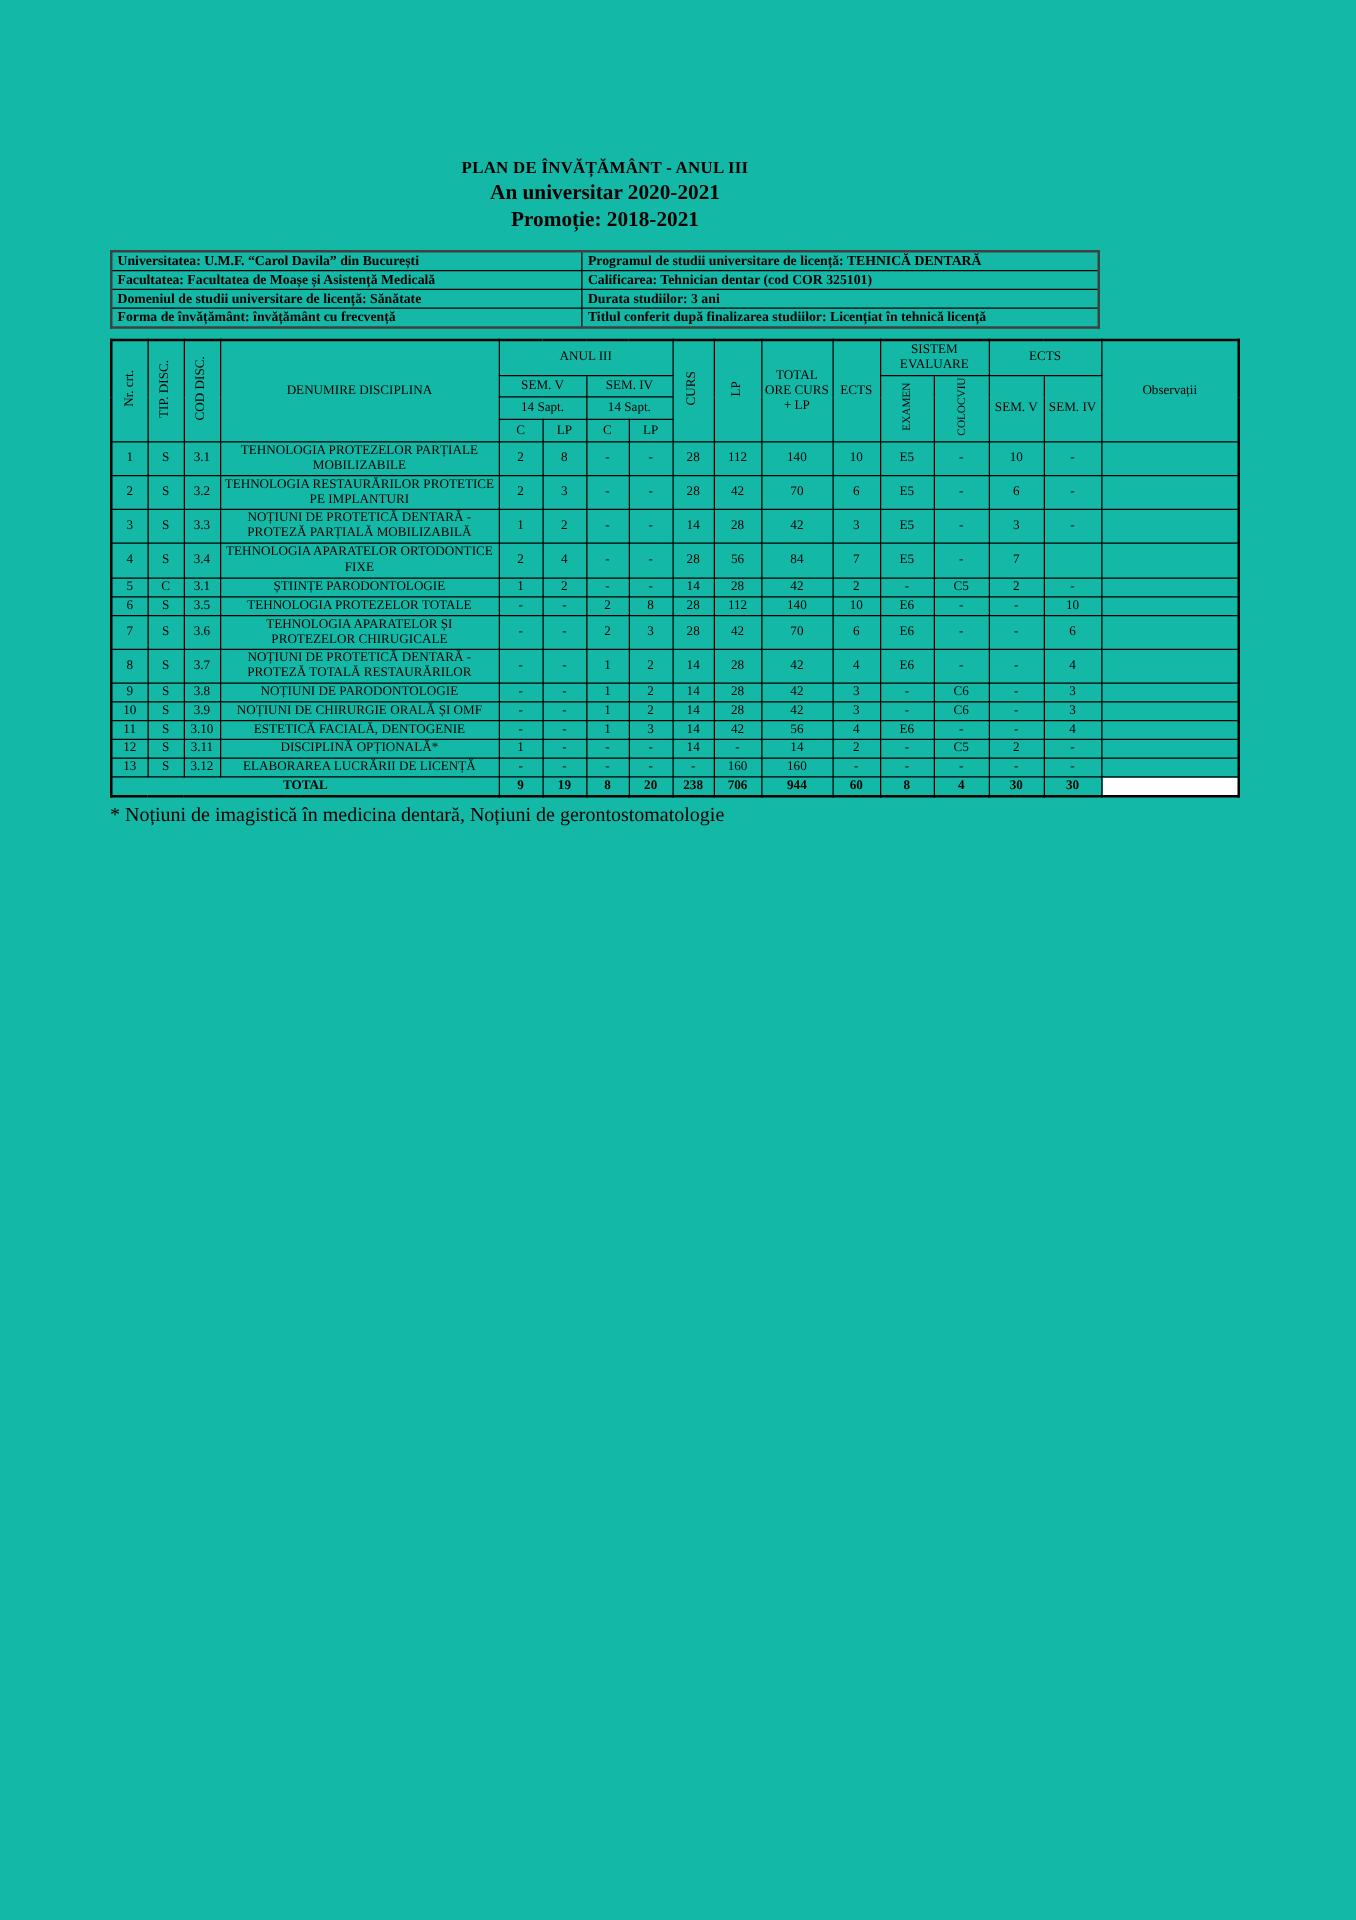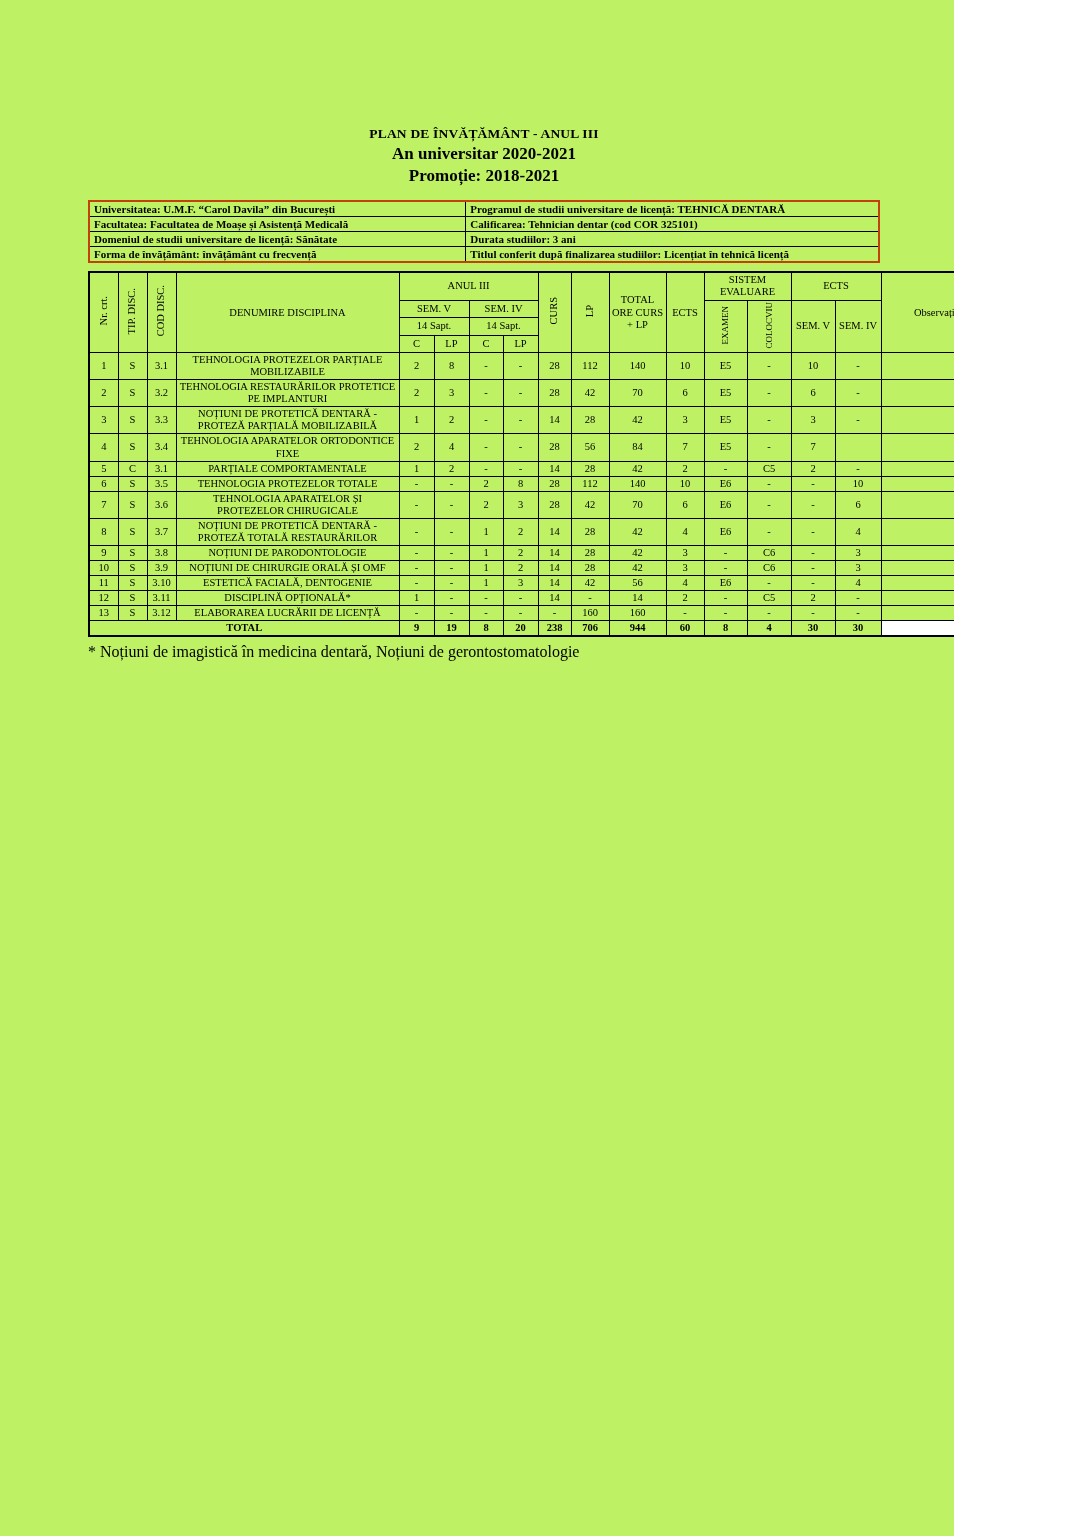--- a/index.html
+++ b/index.html
@@ -4,41 +4,41 @@
 <style>
   * { box-sizing: border-box; margin: 0; padding: 0; }
   html, body {
     width: 1085px; height: 1536px;
     background: #ffffff;
     font-family: "Liberation Serif", "DejaVu Serif", serif;
     color: #000;
   }
   #page {
     position: relative;
-    width: 954px; height: 1536px;
-    background: #bef264;
+    width: 1085px; height: 1536px;
+    background: #14b8a6;
     overflow: hidden;
   }
   #content {
     position: absolute;
     top: 126px; left: 88px;
     width: 902px;
   }
 
   
   .title-block { width: 792px; text-align: center; }
   .title-main { font-size: 13.5px; font-weight: bold; letter-spacing: .2px; }
   .title-sub  { font-size: 17px; font-weight: bold; margin-top: 2px; }
 
   
   .info-table {
     margin-top: 14px;
     width: 792px;
     border-collapse: collapse;
-    border: 2px solid #c2410c;
+    border: 2px solid #404040;
   }
   .info-table td {
     border: 1px solid #000;
     font-size: 11px;
     font-weight: bold;
     padding: 1px 4px;
     height: 15px;
     white-space: nowrap;
     overflow: hidden;
   }
@@ -258,21 +258,21 @@
             <td>-</td>
             <td>7</td>
             <td></td>
             <td></td>
           </tr>
 
           <tr>
             <td>5</td>
             <td>C</td>
             <td>3.1</td>
-            <td class="cell-name">PARȚIALE COMPORTAMENTALE</td>
+            <td class="cell-name">ȘTIINȚE PARODONTOLOGIE</td>
             <td>1</td>
             <td>2</td>
             <td>-</td>
             <td>-</td>
             <td>14</td>
             <td>28</td>
             <td class="bold">42</td>
             <td>2</td>
             <td>-</td>
             <td>C5</td>

